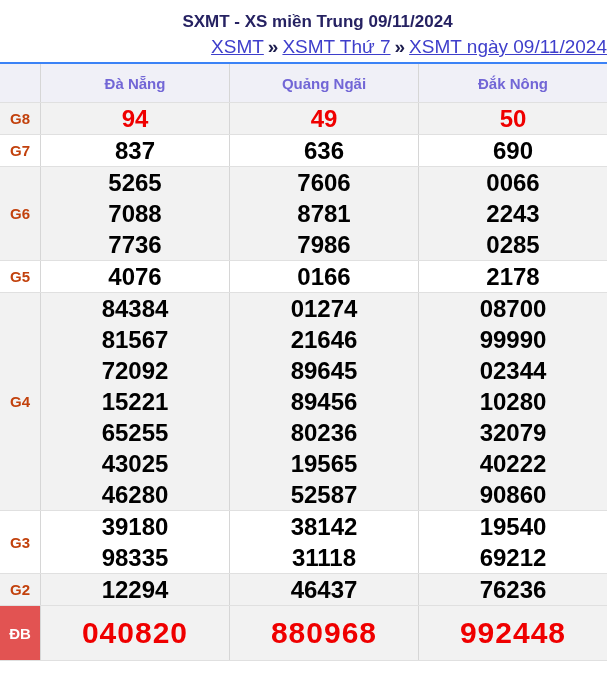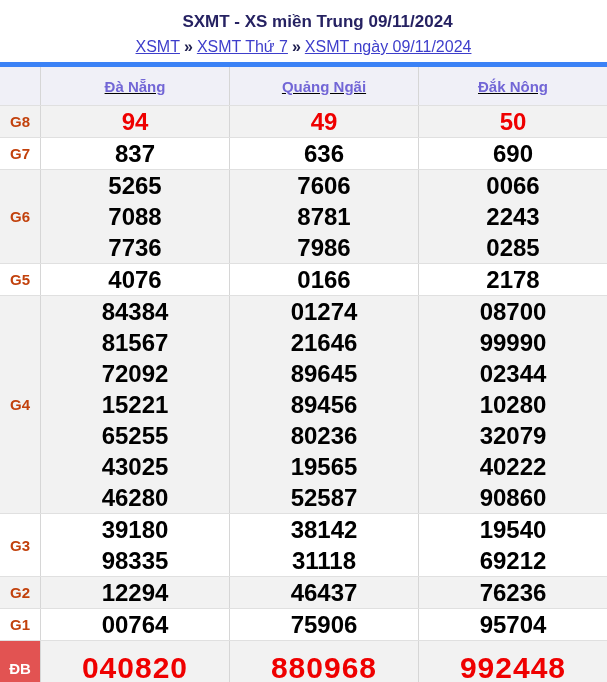--- a/index.html
+++ b/index.html
@@ -15,42 +15,42 @@
     text-align: center;
     font-size: 17px;
     font-weight: bold;
     line-height: 24px;
     color: #262262;
     padding-left: 28px;
   }
   .breadcrumb {
     margin-top: 4px;
     margin-bottom: 6px;
-    text-align: center;
-    font-size: 16px;
+    text-align: right;
+    font-size: 19px;
     line-height: 18px;
     color: #1d1d4e;
   }
   .breadcrumb a {
     color: #3e3ecb;
     text-decoration: underline;
     cursor: pointer;
   }
   .breadcrumb .sep {
     color: #1d1d4e;
     font-weight: bold;
     margin: 0 4px;
   }
   .results-table { width: 607px; border-bottom: 1px solid #e0e0e0; }
   .trow, .thead-row {
     display: grid;
     grid-template-columns: 40px 1fr 1fr 1fr;
     border-top: 1px solid #e0e0e0;
   }
-  .thead-row { background: #f0f0f7; border-top: 5px solid #3b82f6; text-decoration: underline; }
+  .thead-row { background: #f0f0f7; border-top: 2px solid #3b82f6; }
   .thead-row .cell { height: 38px; }
   .cell {
     display: flex;
     flex-direction: column;
     justify-content: center;
     align-items: center;
     text-align: center;
   }
   .cell.vals, .cell.colhead { border-left: 1px solid #d6d6d6; }
   .colhead {
@@ -212,32 +212,20 @@
           <div class="cell vals">
             <div class="num">12294</div>
           </div>
           <div class="cell vals">
             <div class="num">46437</div>
           </div>
           <div class="cell vals">
             <div class="num">76236</div>
           </div>
         </div>
-        <div class="trow">
-          <div class="cell label">G1</div>
-          <div class="cell vals">
-            <div class="num">00764</div>
-          </div>
-          <div class="cell vals">
-            <div class="num">75906</div>
-          </div>
-          <div class="cell vals">
-            <div class="num">95704</div>
-          </div>
-        </div>
         <div class="trow alt special">
           <div class="cell label">ĐB</div>
           <div class="cell vals">
             <div class="num">040820</div>
           </div>
           <div class="cell vals">
             <div class="num">880968</div>
           </div>
           <div class="cell vals">
             <div class="num">992448</div>

